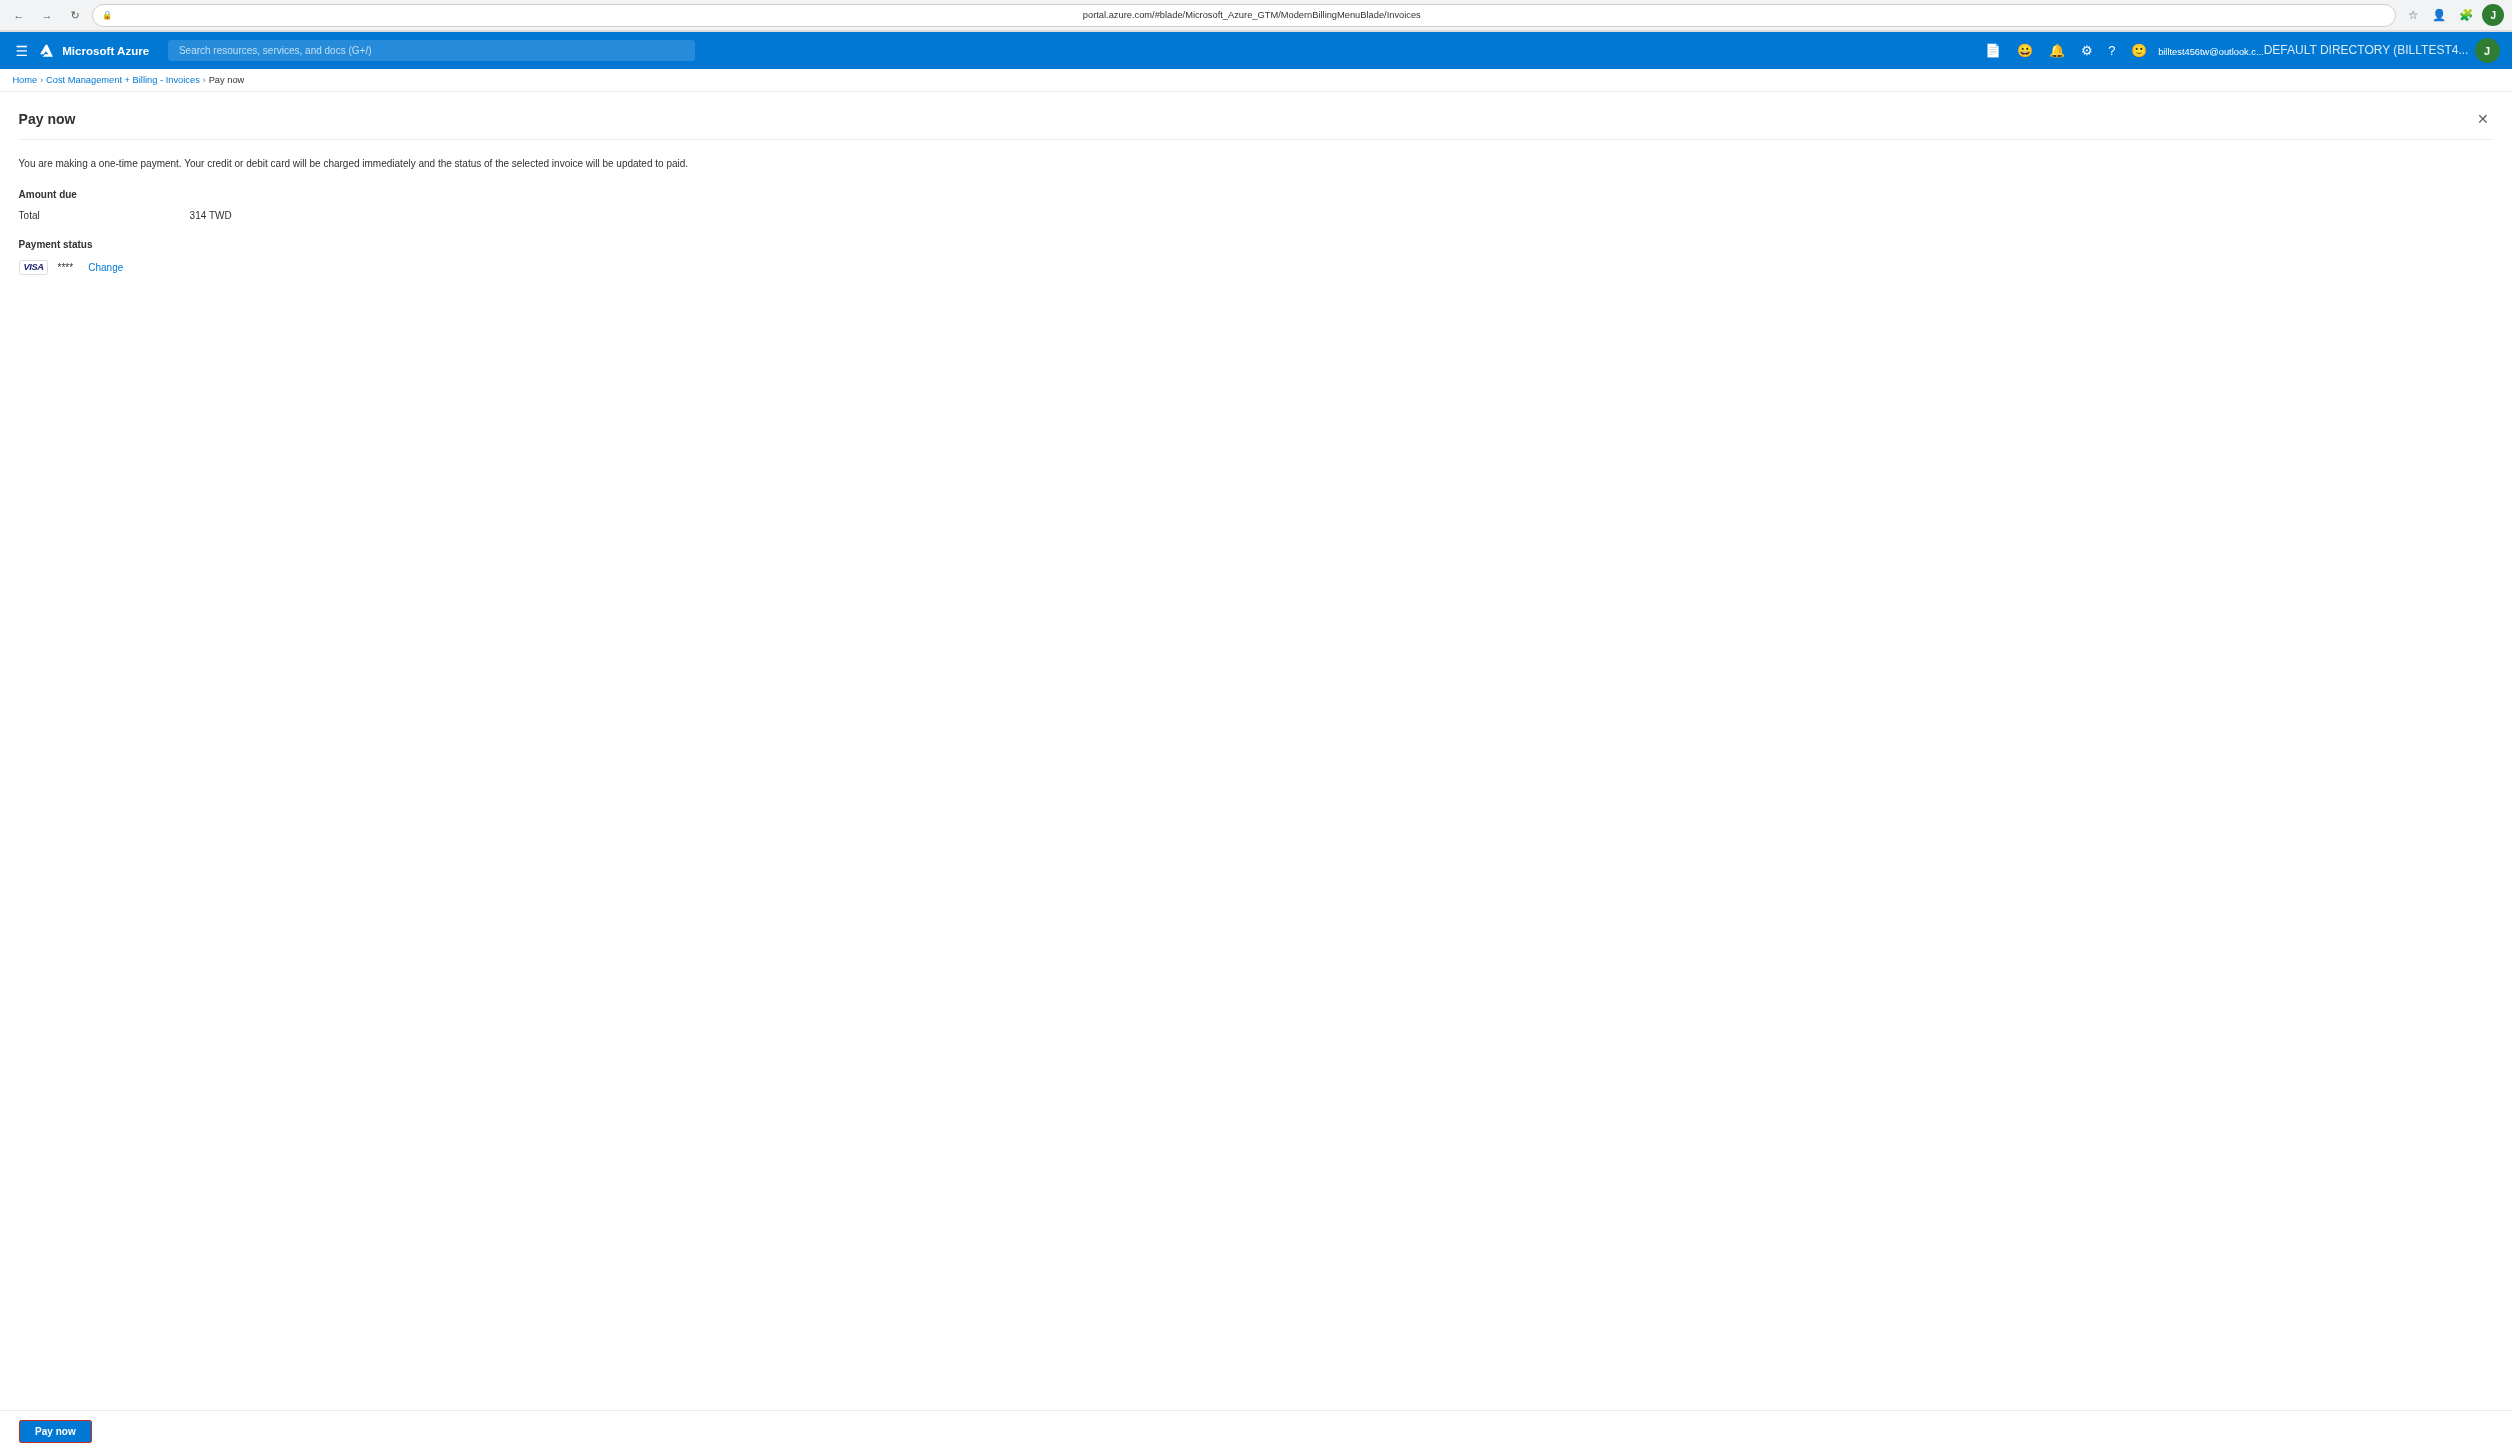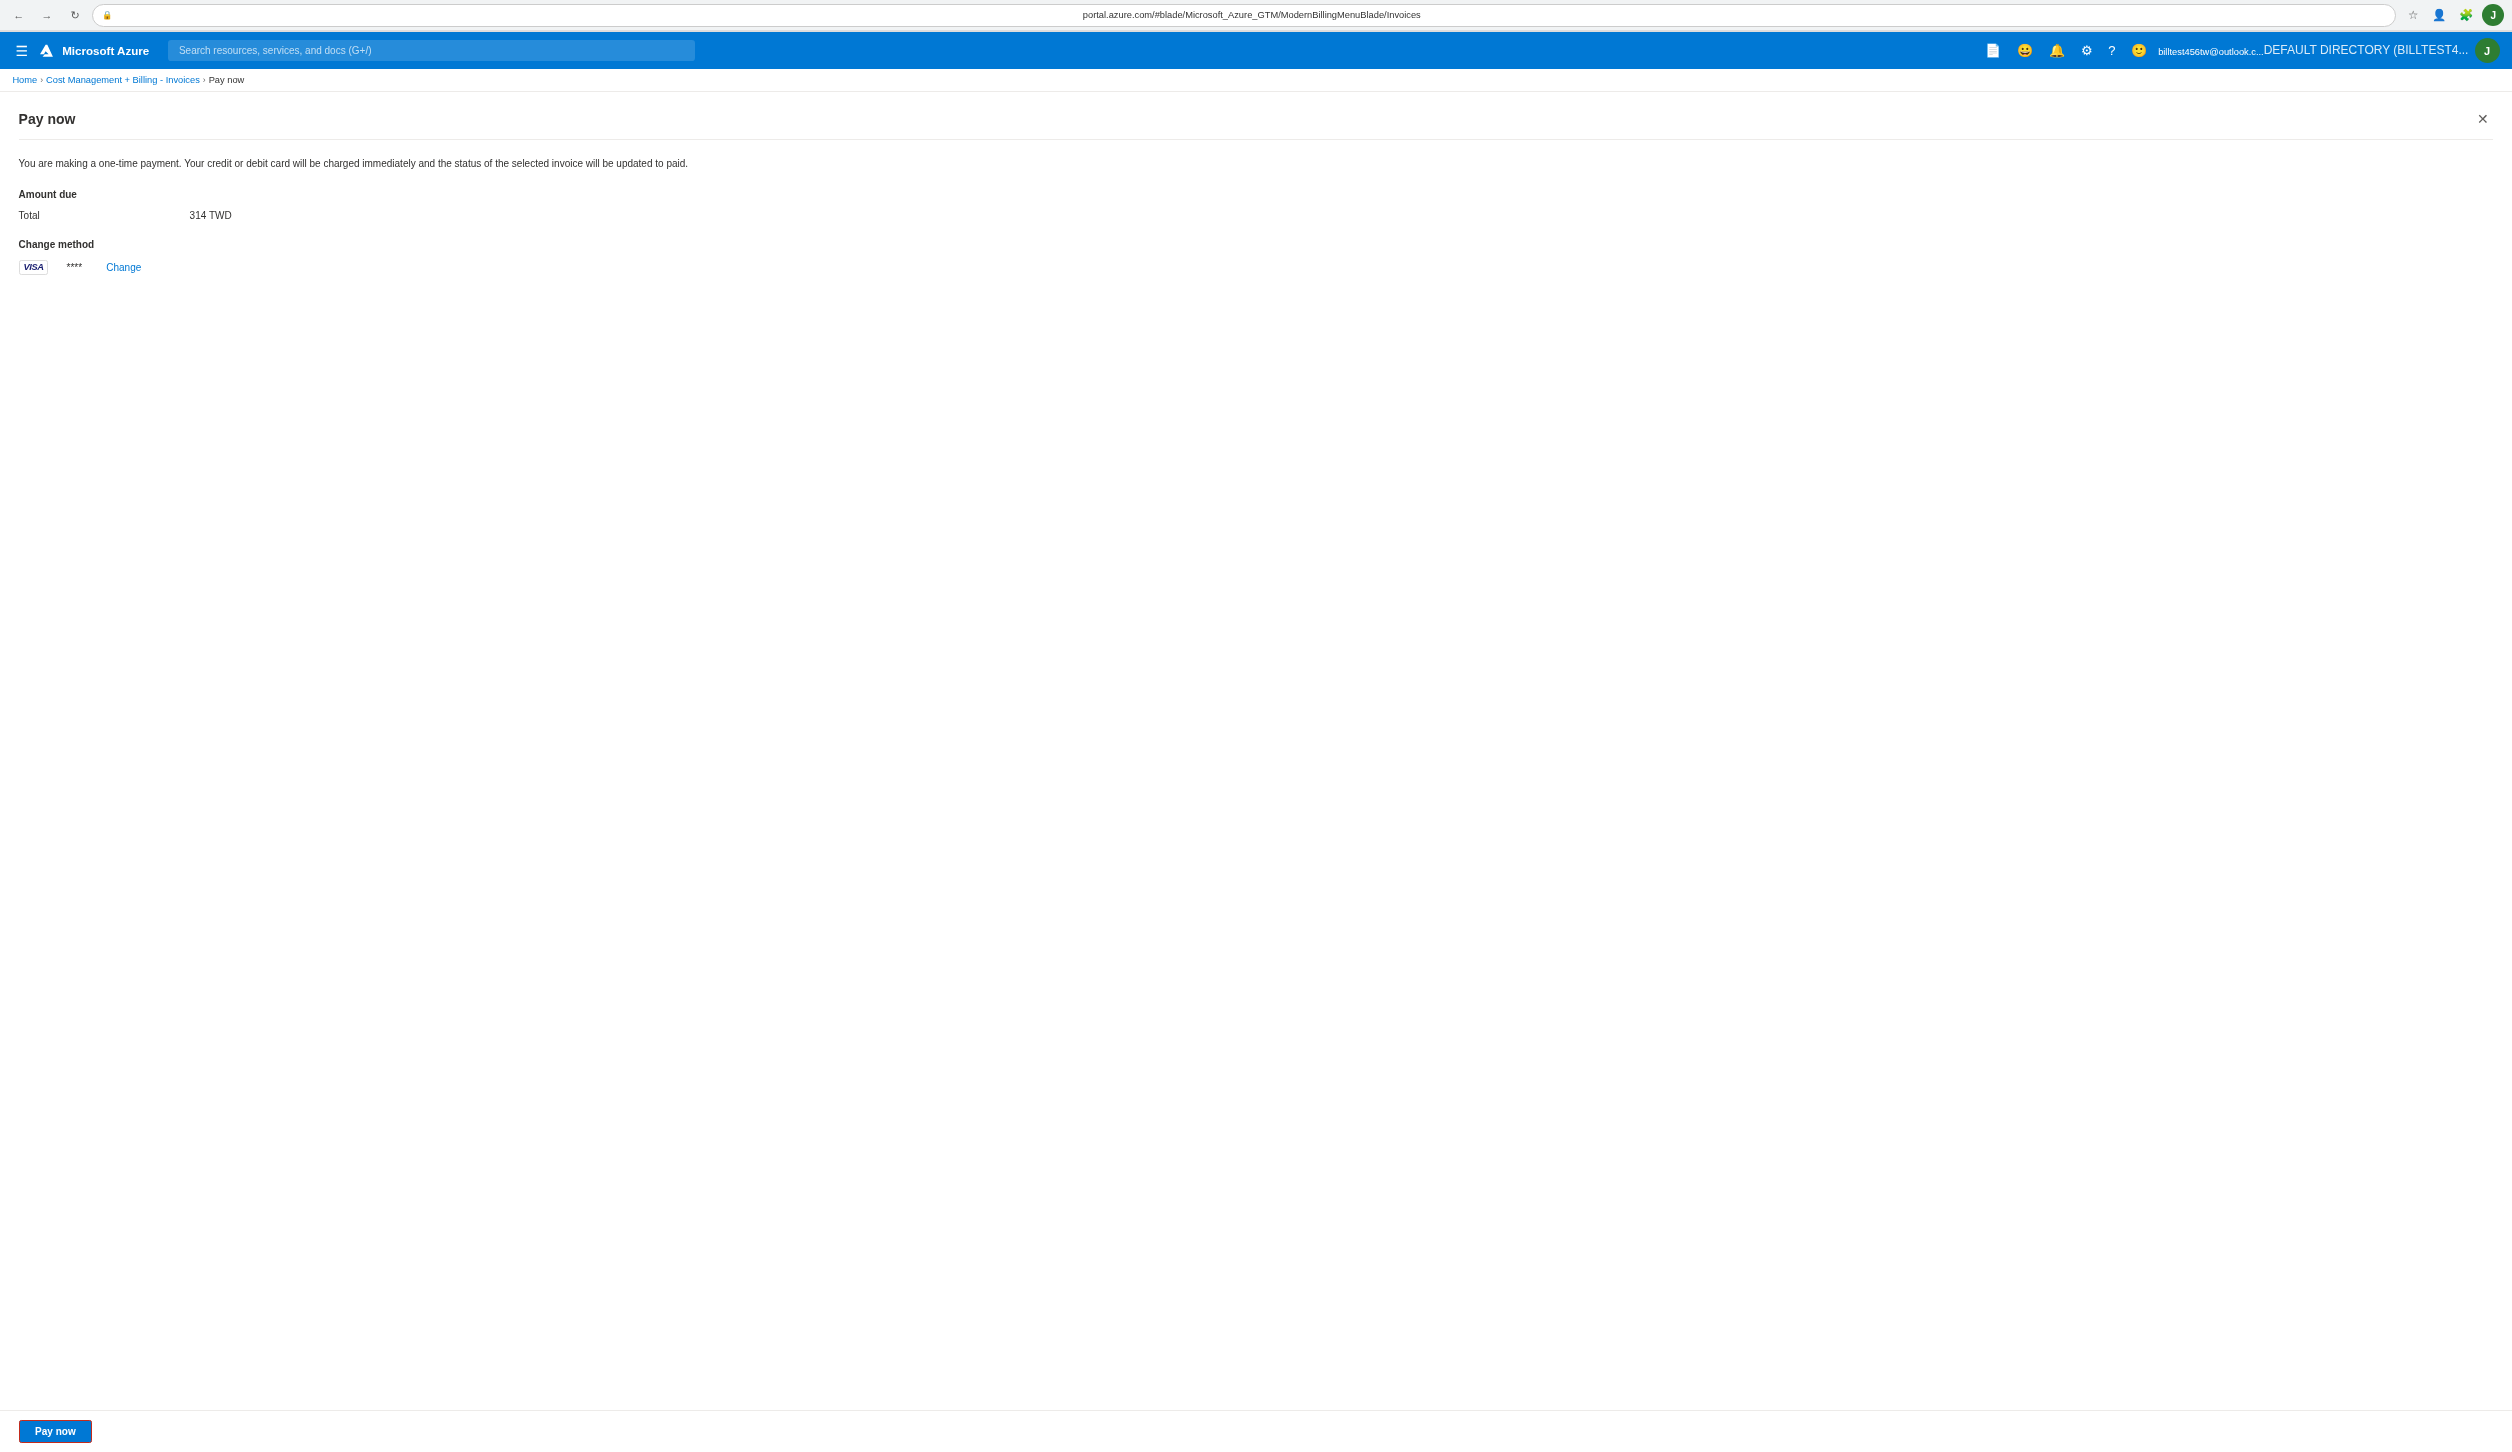--- a/index.html
+++ b/index.html
@@ -217,21 +217,21 @@
       color: #323130;
     }
 
     .section-block {
       margin-bottom: 18.6px;
     }
 
     .payment-method-row {
       display: flex;
       align-items: center;
-      gap: 18px;
+      gap: 9px;
       margin-top: 2px;
     }
     .visa-logo {
       font-size: 9.3px;
       font-weight: 900;
       color: #1a1f71;
       background: #fff;
       border: 0.8px solid #ddd;
       padding: 1.6px 3.9px;
       border-radius: 2.3px;
@@ -341,21 +341,21 @@
 
     <div class="section-block">
       <div class="section-heading">Amount due</div>
       <div class="detail-row">
         <span class="detail-label">Total</span>
         <span class="detail-value">314 TWD</span>
       </div>
     </div>
 
     <div class="section-block">
-      <div class="section-heading">Change method</div>
+      <div class="section-heading">Payment status</div>
       <div class="payment-method-row">
         <span class="visa-logo">VISA</span>
         <span class="card-dots">****</span>
         <a href="#" class="change-link">Change</a>
       </div>
     </div>
   </div>
 </div>
 
 <div class="panel-footer">

